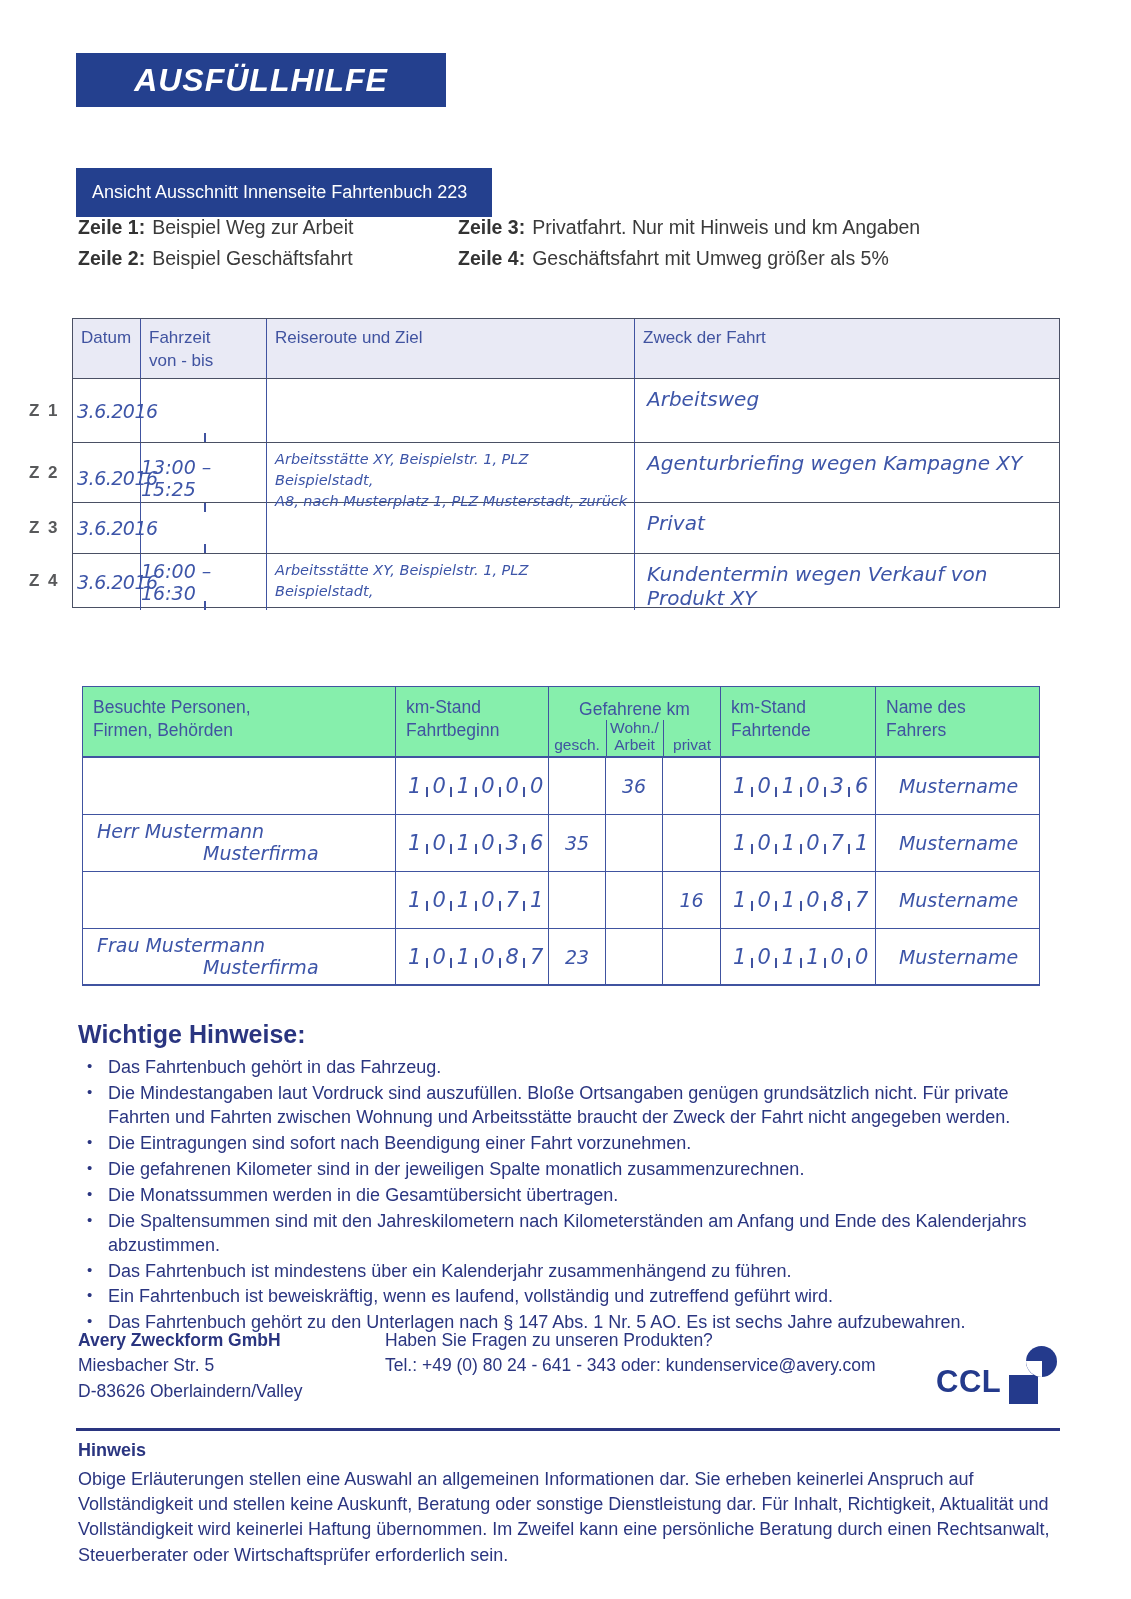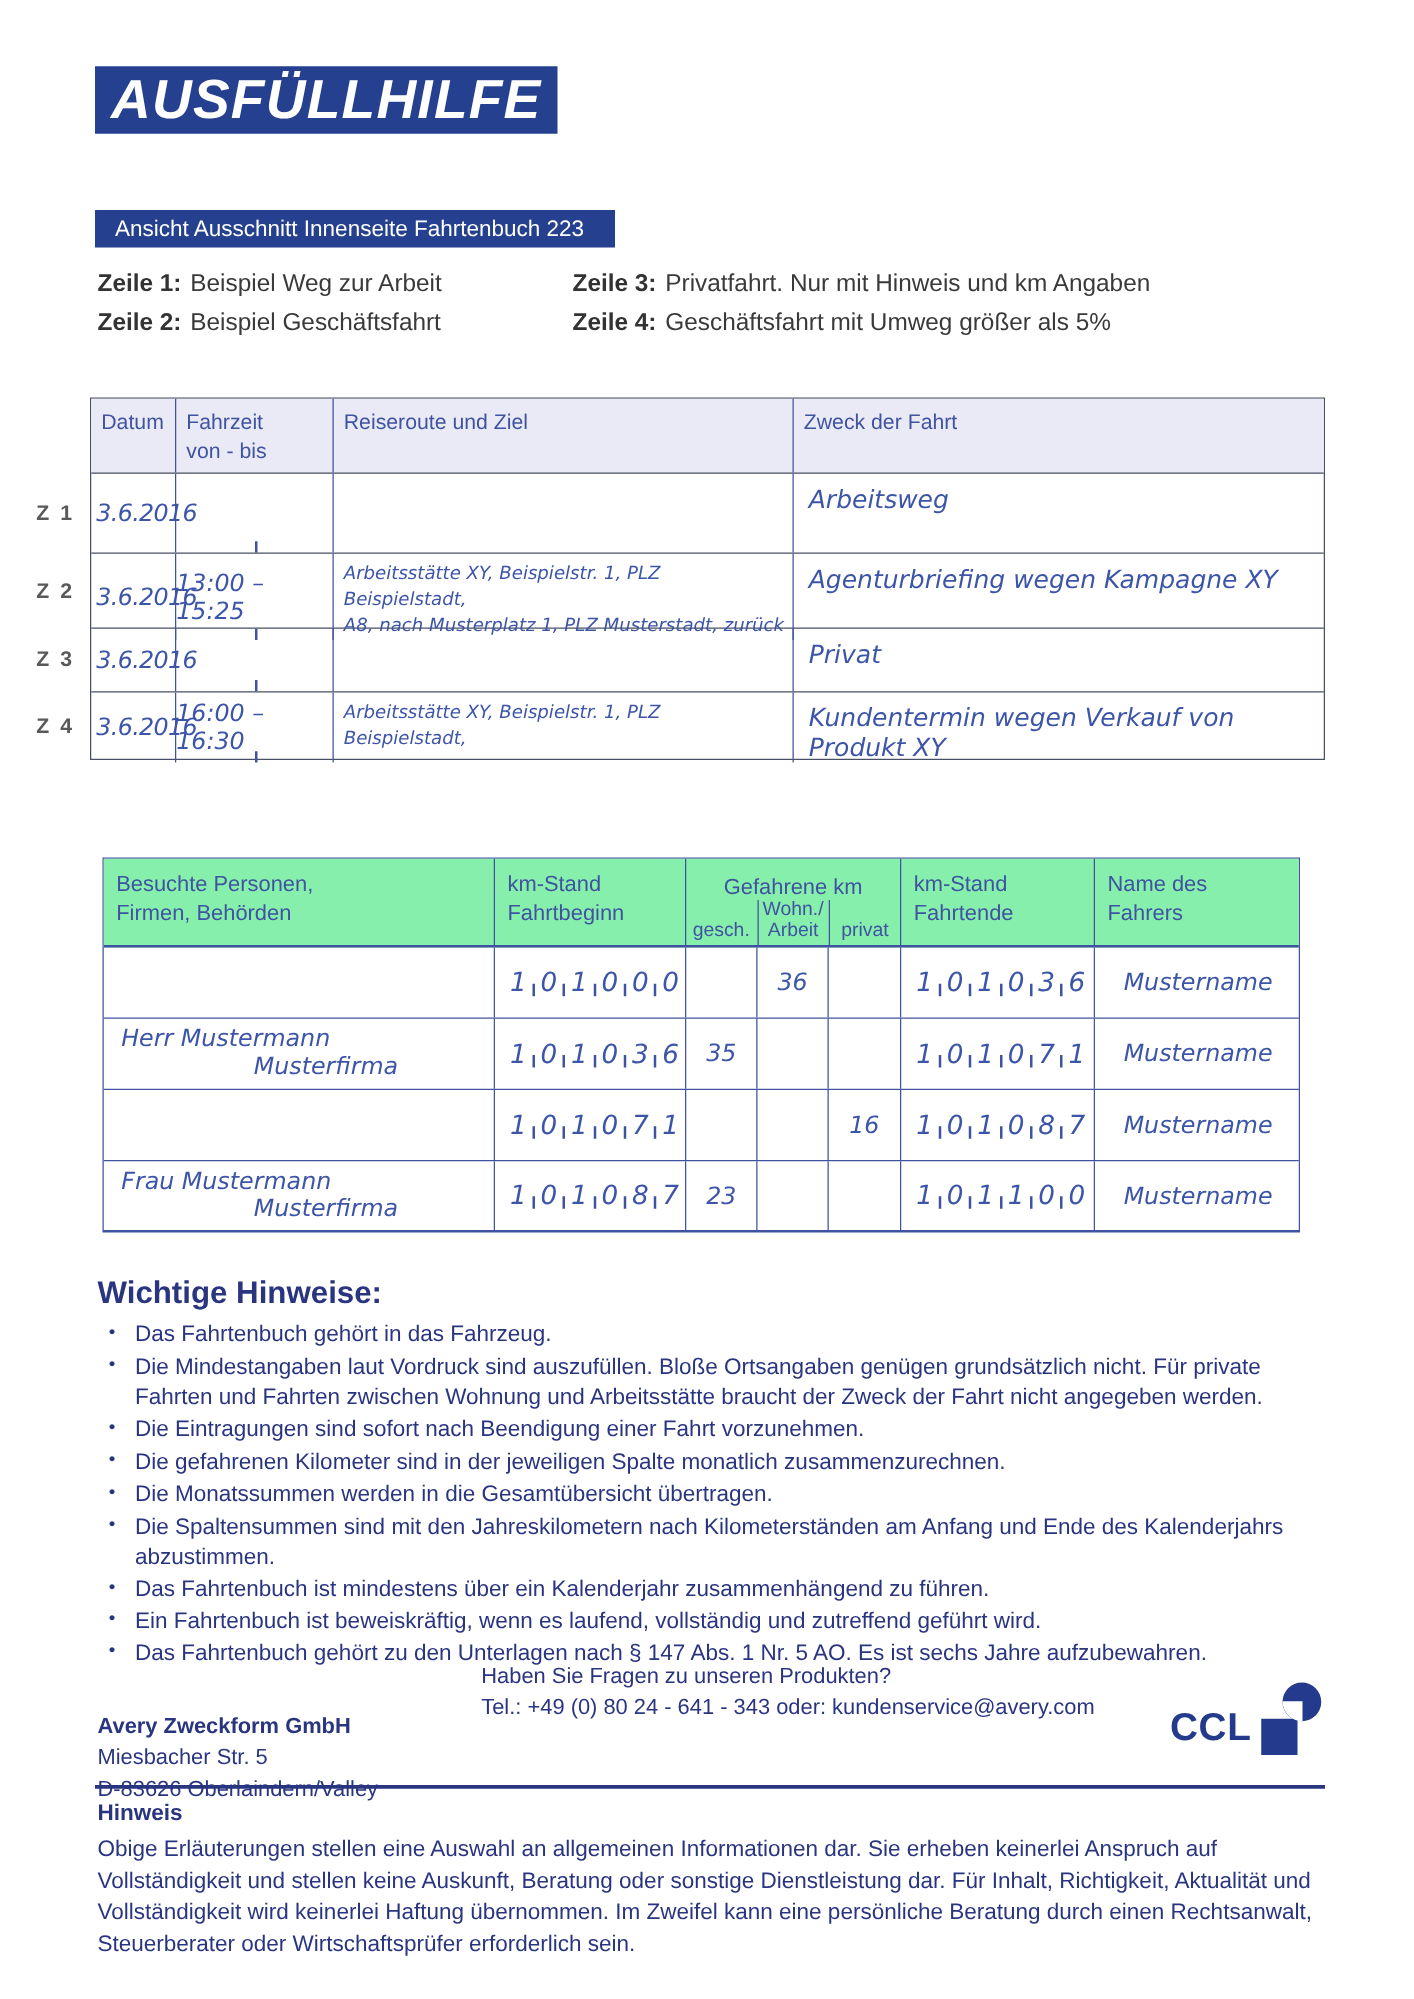--- a/index.html
+++ b/index.html
@@ -7,23 +7,23 @@
   .page {
     position:relative; width:1131px; height:1599px; background:#ffffff;
     font-family:"Liberation Sans", sans-serif; overflow:hidden;
   }
 
   
   .brand-box {
     position:absolute; left:76px; top:53px; width:370px; height:54px;
     background:#24408e; color:#fff; display:flex; align-items:center; justify-content:center;
   }
-  .brand-box span { font-size:44px; font-weight:bold; font-style:italic; letter-spacing:1px; }
+  .brand-box span { font-size:32px; font-weight:bold; font-style:italic; letter-spacing:1px; }
   .subtitle-box {
-    position:absolute; left:76px; top:168px; width:416px; height:30px;
+    position:absolute; left:76px; top:168px; width:416px; height:49px;
     background:#24408e; color:#fff; font-size:18px; display:flex; align-items:center; padding-left:16px;
   }
 
   
   .legend-line { position:absolute; font-size:19.5px; color:#3a3a3a; white-space:nowrap; }
   .legend-line b { color:#333; margin-right:7px; }
 
   
   .hw { font-family:"DejaVu Sans", sans-serif; font-style:italic; color:#3d55a8; }
 
@@ -70,21 +70,21 @@
 
   
   .notes { position:absolute; left:78px; top:1020px; width:985px; color:#2a3580; }
   .notes h2 { font-size:25px; font-weight:bold; margin-bottom:7px; }
   .notes ul { list-style:none; }
   .notes li { position:relative; padding-left:30px; font-size:18px; line-height:1.33; margin-bottom:2px; }
   .notes li::before { content:'•'; position:absolute; left:9px; top:0; font-size:15px; }
 
   
   .foot-col { position:absolute; color:#2a3580; font-size:17.5px; line-height:1.45; }
-  .foot-col .bold { font-weight:bold;margin-top:40px; }
+  .foot-col .bold { font-weight:bold; }
   .ccl-logo { position:absolute; left:936px; top:1346px; display:flex; align-items:center; }
   .ccl-text { font-size:31px; font-weight:bold; color:#243a8c; letter-spacing:0.5px; margin-right:8px; margin-top:14px; }
   .ccl-icon { position:relative; width:48px; height:58px; }
   .ccl-square { position:absolute; left:0; bottom:0; width:29px; height:29px; background:#243a8c; }
   .ccl-circle { position:absolute; right:0; top:0; width:31px; height:31px; border-radius:50%; background:#243a8c; }
   .ccl-notch { position:absolute; right:15px; top:15px; width:16px; height:16px; background:#fff; border-radius:0 0 0 100%; }
 
   .divider { position:absolute; left:76px; top:1428px; width:984px; height:2.5px; background:#2a3580; }
 
   .disclaimer { position:absolute; left:78px; top:1440px; width:982px; color:#2a3580; }

